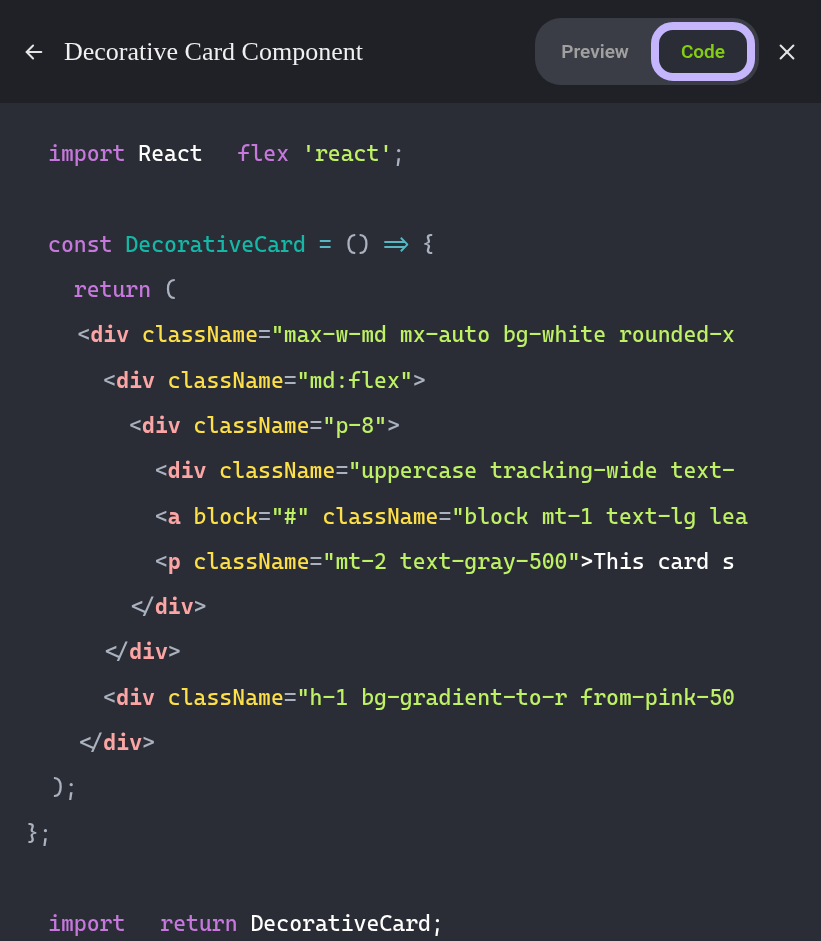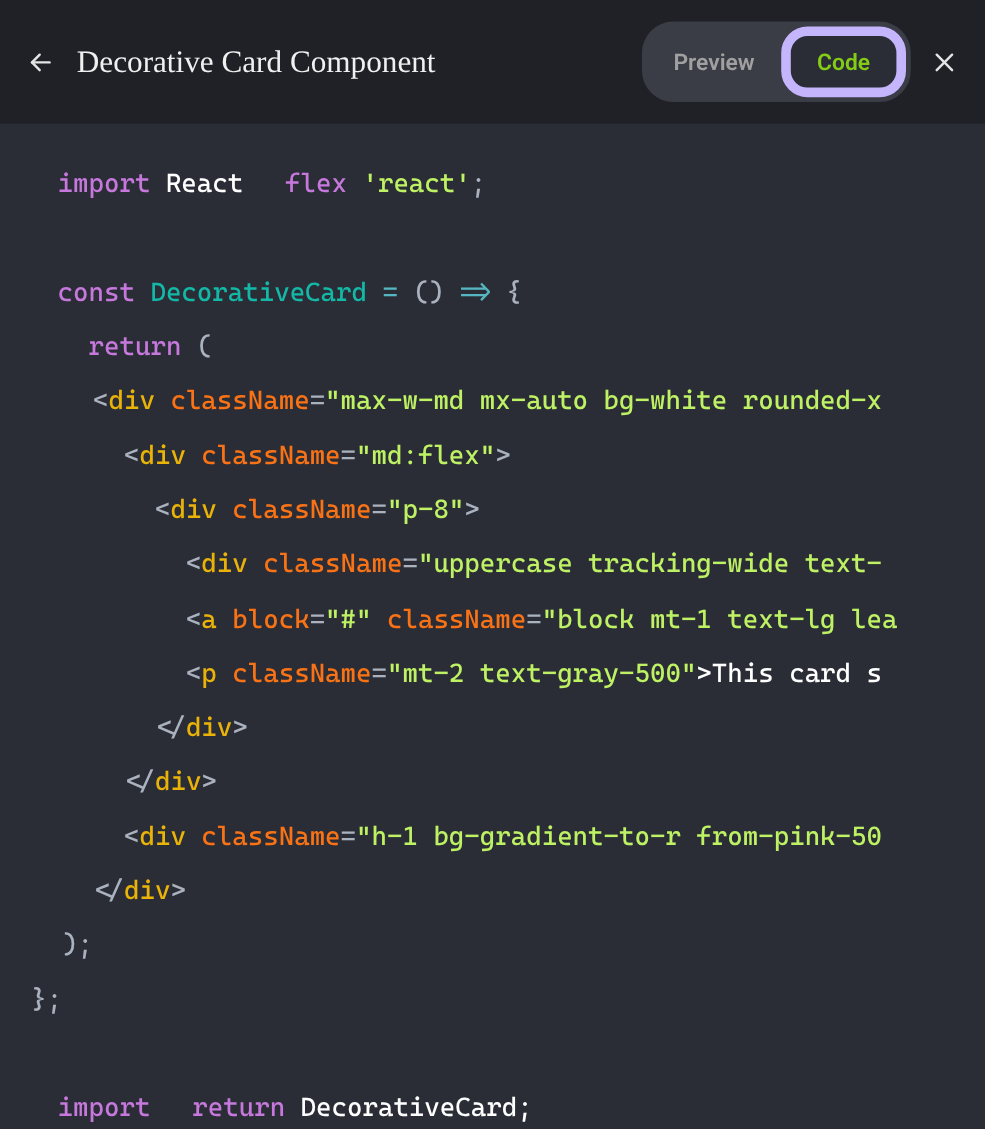--- a/index.html
+++ b/index.html
@@ -70,22 +70,22 @@
       font-family: "SF Mono", Monaco, "Cascadia Code", Consolas, monospace;
       font-size: 22px;
       line-height: 2.06;
       white-space: pre;
       overflow: hidden;
     }
     .tok-kw { color: #c678dd; margin-left: 22px; }
     .tok-default { color: #ffffff; }
     .tok-str { color: #bef264; }
     .tok-fn { color: #14b8a6; }
-    .tok-tag { color: #eab308; }
-    .tok-attr { color: #f97316; margin-top: 28px; }
+    .tok-tag { color: #fca5a5; font-weight: bold; }
+    .tok-attr { color: #fde047; margin-top: 28px; }
     .tok-punct { color: #abb2bf; }
     .tok-op { color: #56b6c2; }
   </style>
 </head>
 <body>
 
 <div class="header">
   <div class="back-btn">
     <svg width="22" height="22" viewBox="0 0 24 24" fill="none" stroke="currentColor" stroke-width="2.2" stroke-linecap="round" stroke-linejoin="round">
         <line x1="20" y1="12" x2="4" y2="12"></line>

